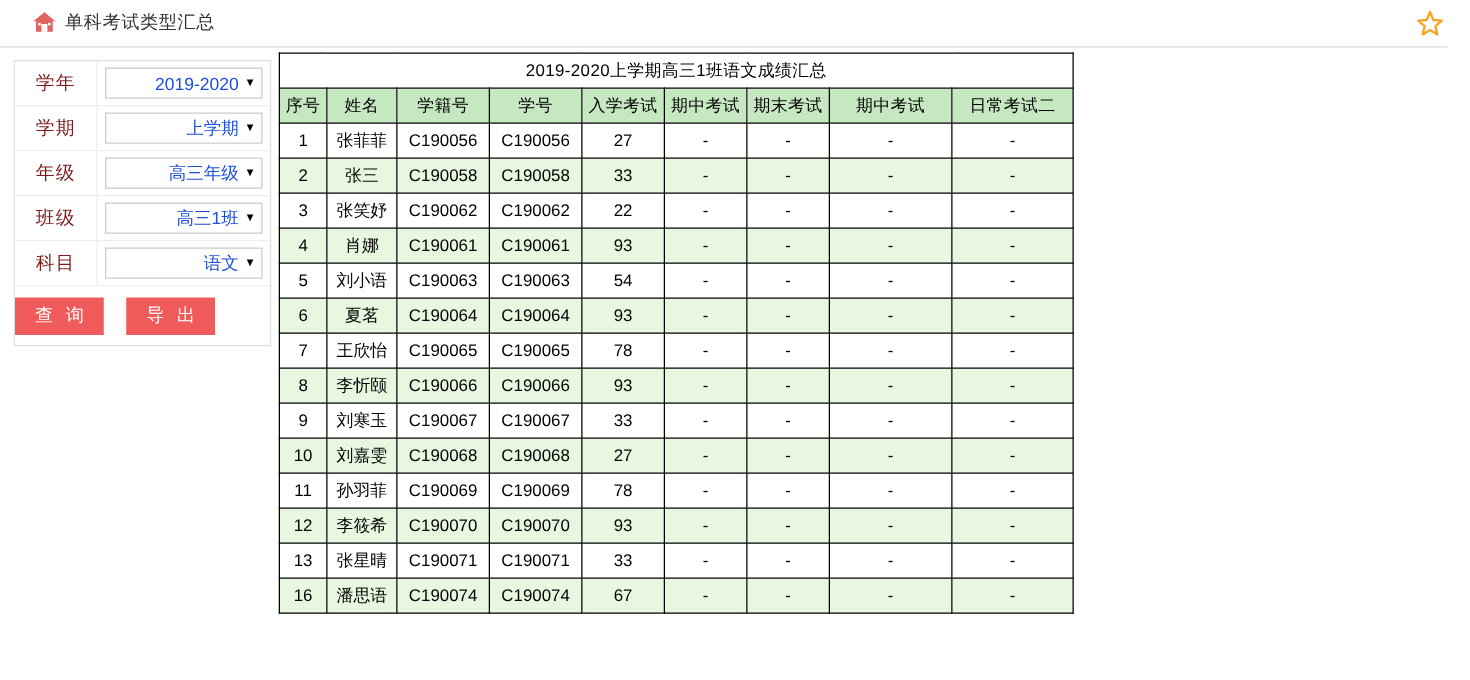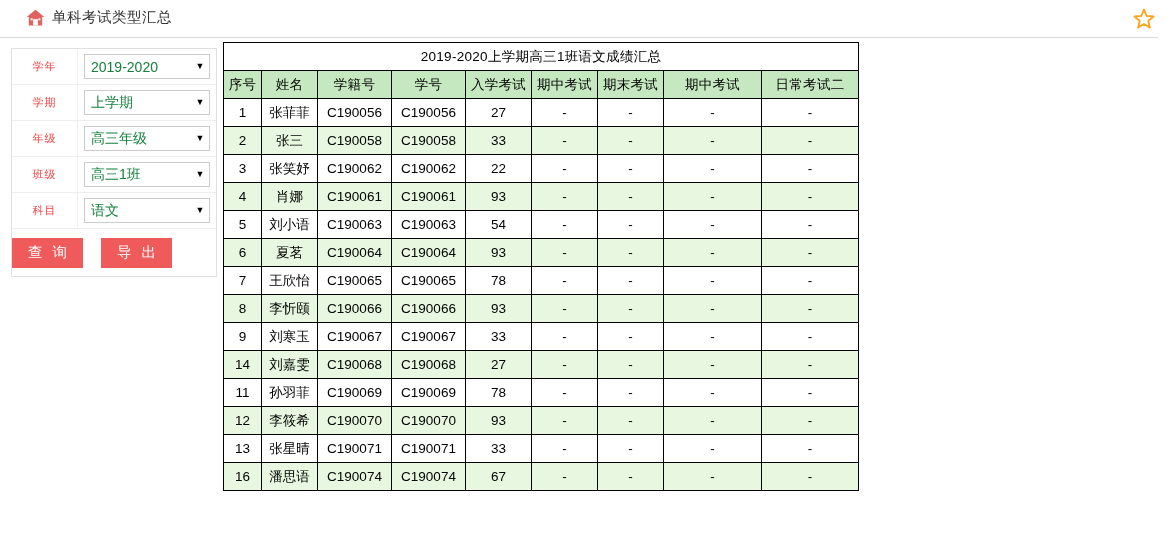--- a/index.html
+++ b/index.html
@@ -67,22 +67,22 @@
     align-items: stretch;
     border-bottom: 1px solid #eeeeee;
     height: 36px;
   }
   .filter-row:last-child { border-bottom: none; }
   .filter-label {
     width: 66px;
     display: flex;
     align-items: center;
     justify-content: center;
-    font-size: 11px;
-    color: #ef4444;
+    font-size: 15px;
+    color: #7f1d1d;
     letter-spacing: 1px;
     border-right: 1px solid #eeeeee;
   }
   .filter-control {
     flex: 1;
     display: flex;
     align-items: center;
     padding: 0 6px;
   }
   .sel {
@@ -91,24 +91,25 @@
     height: 25px;
     border: 1px solid #cccccc;
     background: #ffffff;
     display: flex;
     align-items: center;
     cursor: pointer;
   }
   .sel-value {
     flex: 1;
     font-size: 14px;
-    color: #15803d;
+    color: #1d4ed8;
     padding-left: 6px;
     white-space: nowrap;
     overflow: hidden;
+    text-align: right;
   }
   .sel-arrow {
     width: 18px;
     text-align: center;
     font-size: 9px;
     color: #000000;
     line-height: 1;
   }
   .filter-actions {
     height: 47px;
@@ -388,21 +389,21 @@
             <td>刘寒玉</td>
             <td>C190067</td>
             <td>C190067</td>
             <td>33</td>
             <td>-</td>
             <td>-</td>
             <td>-</td>
             <td>-</td>
           </tr>
           <tr class="alt">
-            <td>14</td>
+            <td>10</td>
             <td>刘嘉雯</td>
             <td>C190068</td>
             <td>C190068</td>
             <td>27</td>
             <td>-</td>
             <td>-</td>
             <td>-</td>
             <td>-</td>
           </tr>
           <tr class="norm">

